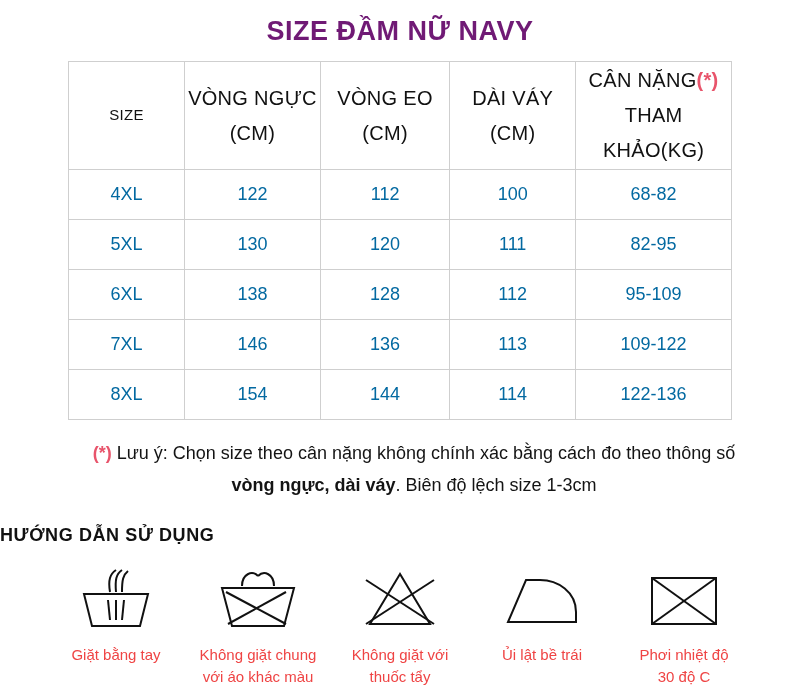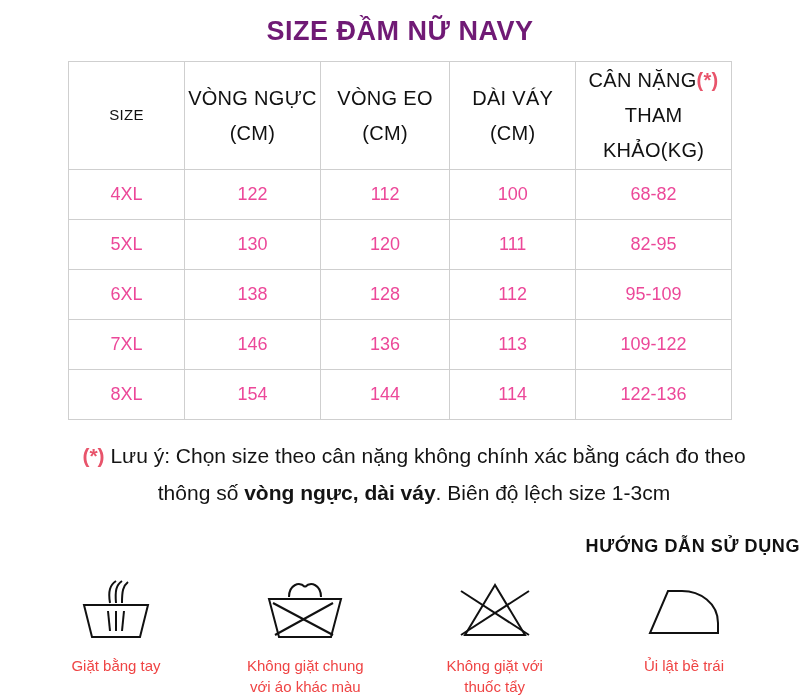--- a/index.html
+++ b/index.html
@@ -57,47 +57,47 @@
   thead th.size-head {
     font-size: 15px;
   }
   .star {
     color: #e8546b;
     font-weight: bold;
   }
   tbody td {
     height: 47px;
     font-size: 18px;
-    color: #ec4899;
+    color: #0369a1;
   }
   tbody td.size-col {
     font-size: 18px;
   }
   col.c1 { width: 17.5%; }
   col.c2 { width: 20.5%; }
   col.c3 { width: 19.5%; }
   col.c4 { width: 19%; }
   col.c5 { width: 23.5%; }
 
   .note {
     padding: 18px 52px 0 80px;
     text-align: center;
-    font-size: 21px;
+    font-size: 18px;
     line-height: 1.75;
     color: #141414;
   }
   .note .star-note {
     color: #e8546b;
     font-weight: bold;
   }
   .note b {
     font-weight: bold;
   }
   .care-title {
-    text-align: right;
+    text-align: left;
     font-size: 18px;
     font-weight: bold;
     letter-spacing: 0.6px;
     margin-top: 24px;
     color: #111111;
   }
   .icons-row {
     display: flex;
     justify-content: space-between;
     padding: 18px 46px 0 46px;
@@ -255,16 +255,27 @@
     <div class="icon-cell">
       <div class="icon-box">
         <svg width="92" height="66" viewBox="0 0 92 66" fill="none" stroke="#111" stroke-width="2">
           <path d="M12 56 L80 56 L80 46 C80 26, 62 14, 44 14 L30 14 Z"></path>
           <path d="M12 56 L80 56"></path>
         </svg>
       </div>
       <div class="icon-label">Ủi lật bề trái</div>
     </div>
 
+    <div class="icon-cell">
+      <div class="icon-box">
+        <svg width="92" height="66" viewBox="0 0 92 66" fill="none" stroke="#111" stroke-width="2">
+          <rect x="14" y="12" width="64" height="46"></rect>
+          <path d="M14 12 L78 58"></path>
+          <path d="M78 12 L14 58"></path>
+        </svg>
+      </div>
+      <div class="icon-label">Phơi nhiệt độ
+30 độ C</div>
+    </div>
 
   </div>
 
 </div>
 
 </body></html>

